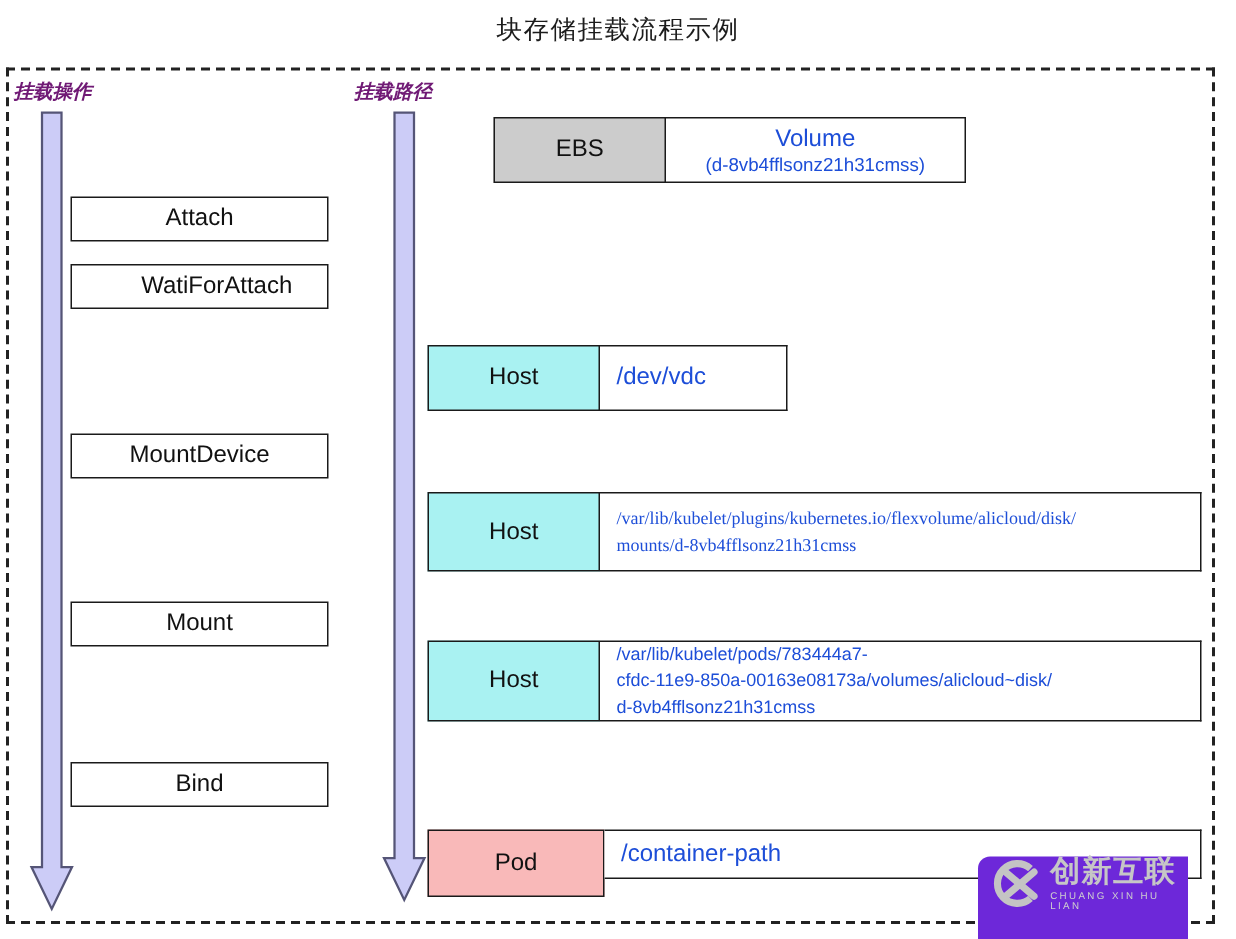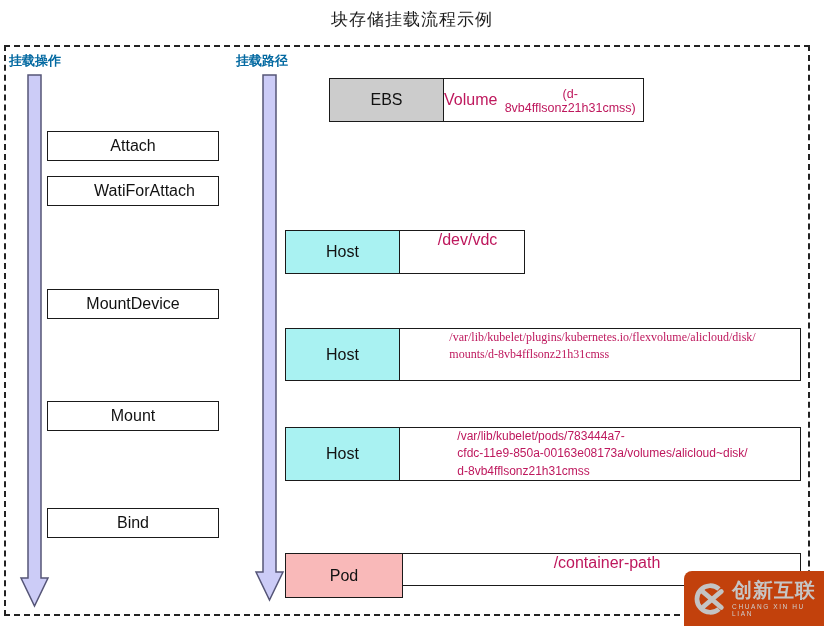--- a/index.html
+++ b/index.html
@@ -29,21 +29,22 @@
     left: 4px;
     top: 45px;
     width: 806px;
     height: 571px;
     border: 2px dashed #222;
   }
   .col-header {
     position: absolute;
     font-size: 13px;
     font-weight: 600;
-    color: #0369a1;
+    color: #701a75;
+    font-style: italic;
   }
   .col-header.left  { left: 9px;  top: 52px; }
   .col-header.right { left: 236px; top: 52px; }
   .arrow-svg { position: absolute; overflow: visible; }
   .flow-box {
     position: absolute;
     left: 47px;
     width: 172px;
     height: 30px;
     border: 1.5px solid #1a1a1a;
@@ -66,44 +67,45 @@
     justify-content: center;
     font-size: 16px;
     color: #111;
     flex: 0 0 auto;
   }
   .row-value {
     border: 1.5px solid #1a1a1a;
     border-left: none;
     background: #ffffff;
     display: flex;
+    flex-direction: column;
     justify-content: center;
-    color: #be185d;
+    color: #1d4ed8;
     flex: 0 0 auto;
   }
   .row-value.centered { align-items: center; text-align: center; }
   .row-value.lefted   { padding-left: 11px; }
   .val-main { font-size: 16px; }
   .val-sub  { font-size: 12.5px; margin-top: 1px; }
   .path-text {
     font-size: 12px;
     line-height: 1.45;
     white-space: pre-line;
     padding-right: 6px;
   }
   .watermark {
     position: absolute;
-    left: 684px;
+    left: 652px;
     top: 571px;
     width: 140px;
     height: 55px;
-    background: #c2410c;
+    background: #6d28d9;
     border-radius: 8px 0 0 0;
     display: flex;
-    align-items: center;
+    align-items: flex-start;
     padding-left: 8px;
     z-index: 5;
   }
   .wm-text { margin-left: 6px; }
   .wm-name {
     font-size: 20px;
     font-weight: bold;
     color: #c6c6c6;
     letter-spacing: 1px;
     line-height: 1;

